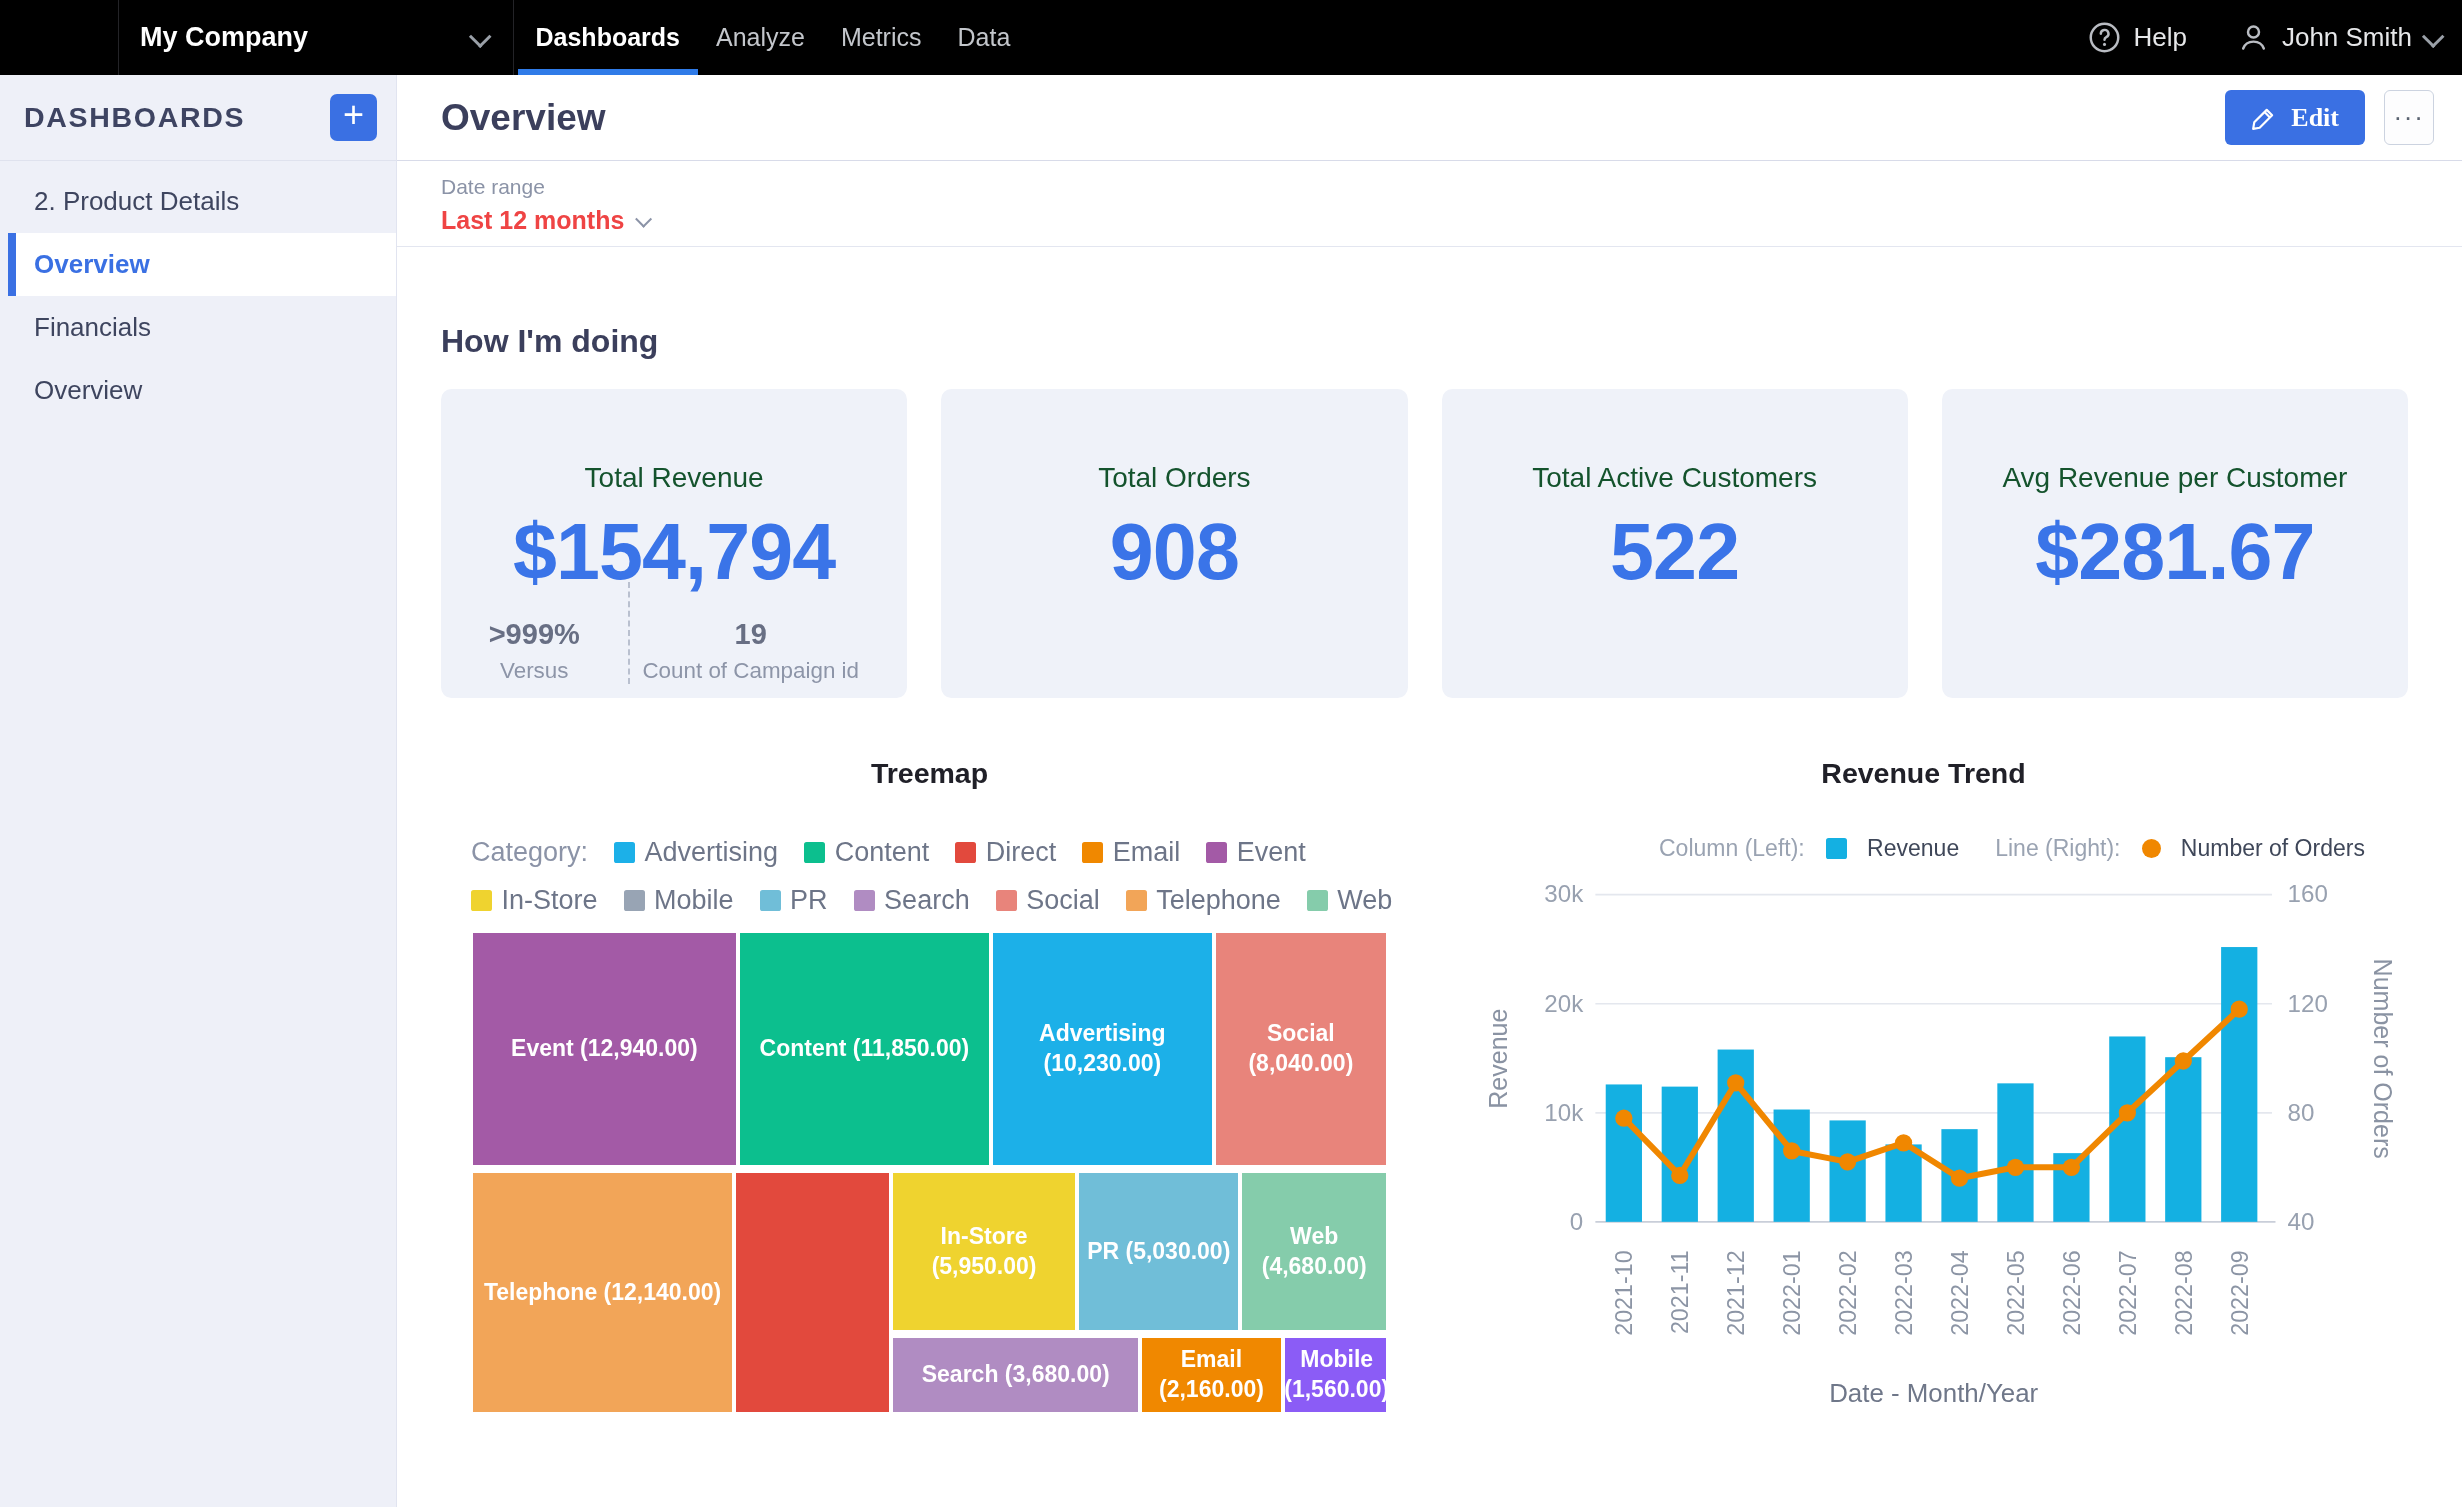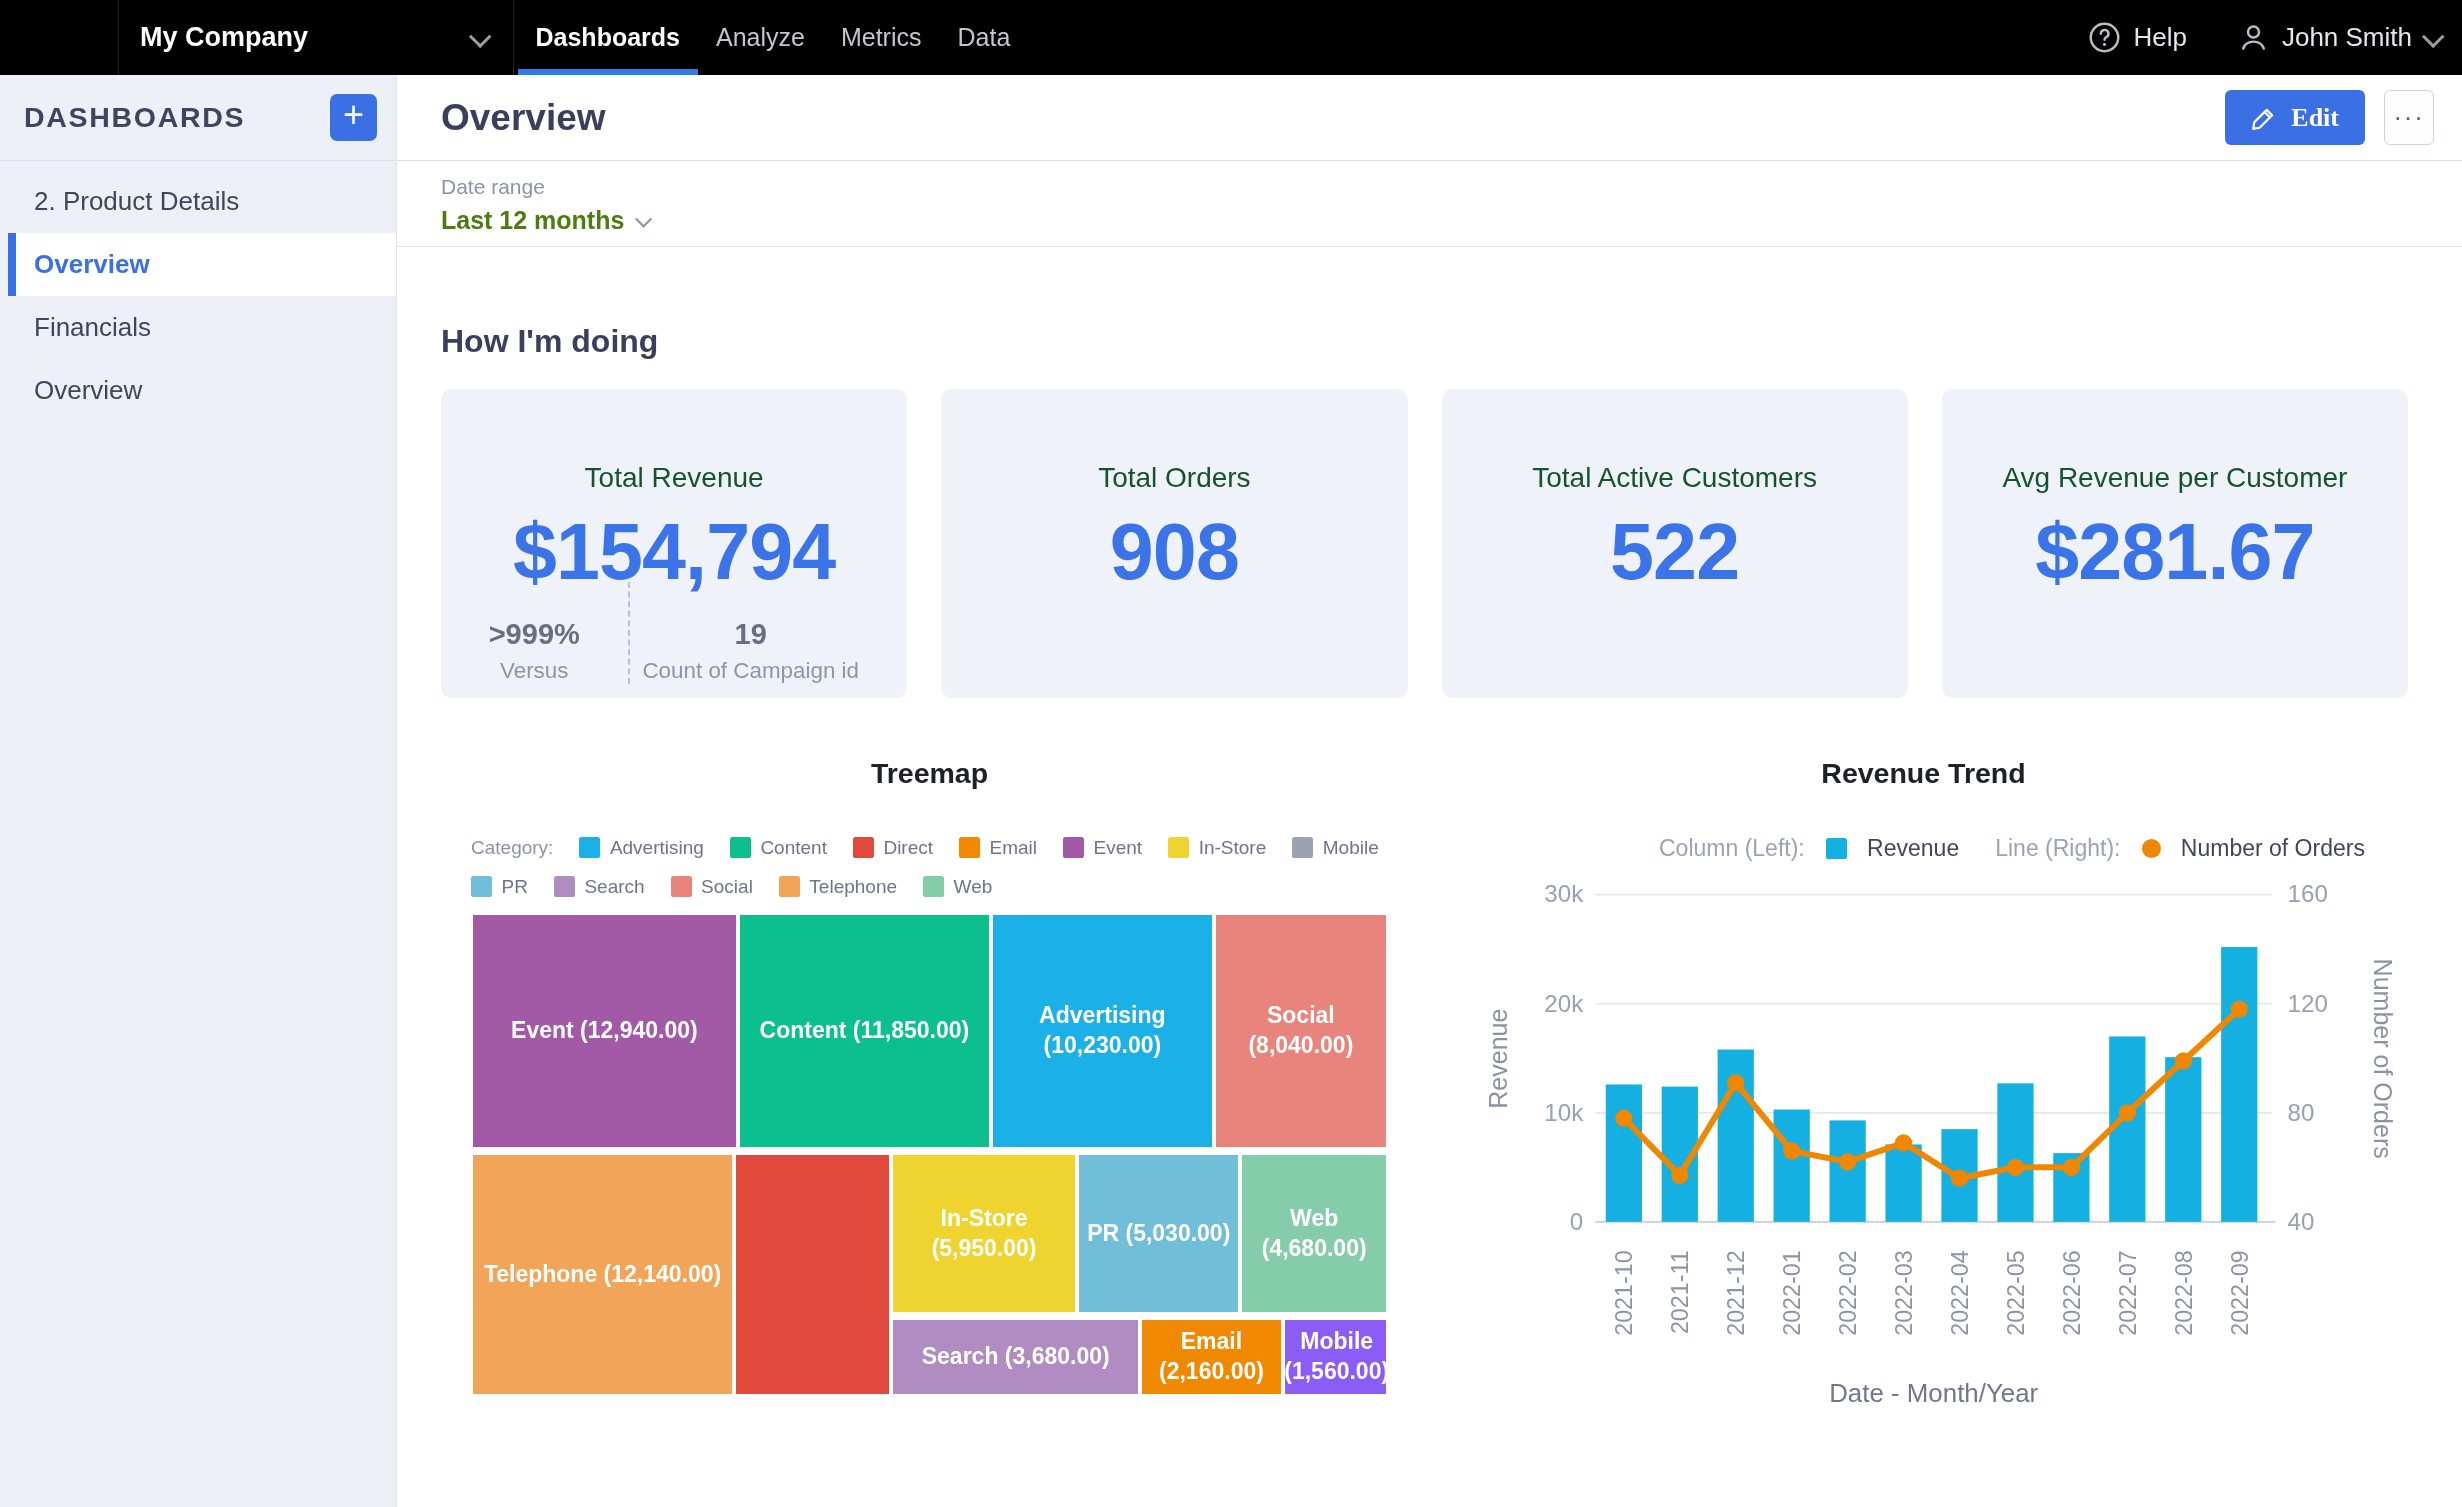--- a/index.html
+++ b/index.html
@@ -38,21 +38,21 @@
   .main{position:absolute;left:397px;top:75px;right:0;bottom:0;background:#fff;}
   .main-header{height:86px;display:flex;align-items:center;padding:0 28px 0 44px;border-bottom:1.7px solid #d8dbe9;box-sizing:border-box;}
   .page-title{font-size:37px;font-weight:700;color:#3b3f5c;}
   .header-actions{margin-left:auto;display:flex;gap:19px;}
   .edit-btn{height:55px;padding:0 26px;background:#3a70e3;border:none;border-radius:6px;color:#fff;font-size:26px;font-weight:700;
             display:flex;align-items:center;gap:14px;cursor:pointer;font-family:Liberation Serif, serif;}
   .more-btn{height:55px;width:50px;background:#fdfdfe;border:1.7px solid #ccd3e0;border-radius:6px;color:#5a6270;font-size:26px;
             display:flex;align-items:center;justify-content:center;letter-spacing:1.7px;cursor:pointer;box-sizing:border-box;}
   .filter-bar{height:86px;border-bottom:1.7px solid #e3e6f0;padding:14px 0 0 44px;box-sizing:border-box;}
   .filter-label{font-size:21px;color:#8b93a7;}
-  .filter-value{display:flex;align-items:center;gap:12px;font-size:25px;font-weight:700;color:#4d7c0f;margin-top:7px;cursor:pointer;width:max-content;}
+  .filter-value{display:flex;align-items:center;gap:12px;font-size:25px;font-weight:700;color:#ef4444;margin-top:7px;cursor:pointer;width:max-content;}
   .chev-sm{display:inline-block;width:9.5px;height:9.5px;border-right:2.6px solid #8b93a7;border-bottom:2.6px solid #8b93a7;transform:rotate(45deg) translateY(-2.6px);}
 
   .content{padding:0 54px 0 44px;}
   .section-title{font-size:32px;font-weight:700;color:#3b3f5c;margin:76px 0 0 0;}
 
   
   .kpi-row{display:flex;gap:34px;margin-top:28.5px;}
   .kpi-card{flex:1;height:309px;background:#eff2f9;border-radius:10.4px;position:relative;text-align:center;}
   .kpi-title{font-size:28px;color:#14532d;margin-top:73px;}
   .kpi-value{font-size:79px;font-weight:700;color:#3a74e8;margin-top:12px;letter-spacing:-0.9px;}
@@ -65,21 +65,21 @@
   .kpi-foot-label{font-size:22.4px;color:#8d95a8;margin-top:7px;}
 
   
   .charts-row{display:flex;margin-top:59px;}
   .chart-col-left{width:950px;}
   .chart-col-right{margin-left:78px;width:995px;}
   .chart-title{font-size:28.5px;font-weight:600;color:#202028;text-align:center;}
   .chart-col-left .chart-title{width:917px;margin-left:30px;}
   .chart-col-right .chart-title{padding-right:86px;}
   .legend{display:flex;flex-wrap:wrap;align-items:center;column-gap:26px;row-gap:17.3px;margin-top:47px;margin-left:30px;
-          width:932px;font-size:19px;color:#6d7588;}
+          width:932px;font-size:27px;color:#6d7588;}
   .legend-title{color:#8b93a7;}
   .legend-item{display:flex;align-items:center;gap:9.5px;cursor:pointer;}
   .swatch{width:21px;height:21px;border-radius:2.6px;display:inline-block;}
   .swatch.dot{border-radius:50%;width:19px;height:19px;}
   .treemap{position:relative;width:917px;height:483px;margin-top:15.5px;margin-left:30px;background:#fff;}
   .tm-block{position:absolute;box-sizing:border-box;border:2.6px solid #fff;display:flex;align-items:center;justify-content:center;
             text-align:center;color:#fff;font-size:23px;font-weight:700;padding:5.2px;overflow:hidden;line-height:1.3;}
   .trend-legend{display:flex;align-items:center;gap:36px;margin-top:45px;font-size:23px;padding-left:190px;}
   .trend-legend .prefix{color:#9aa3b2;margin-right:12px;}
   .trend-legend .name{color:#3f4759;margin-left:10.4px;}

